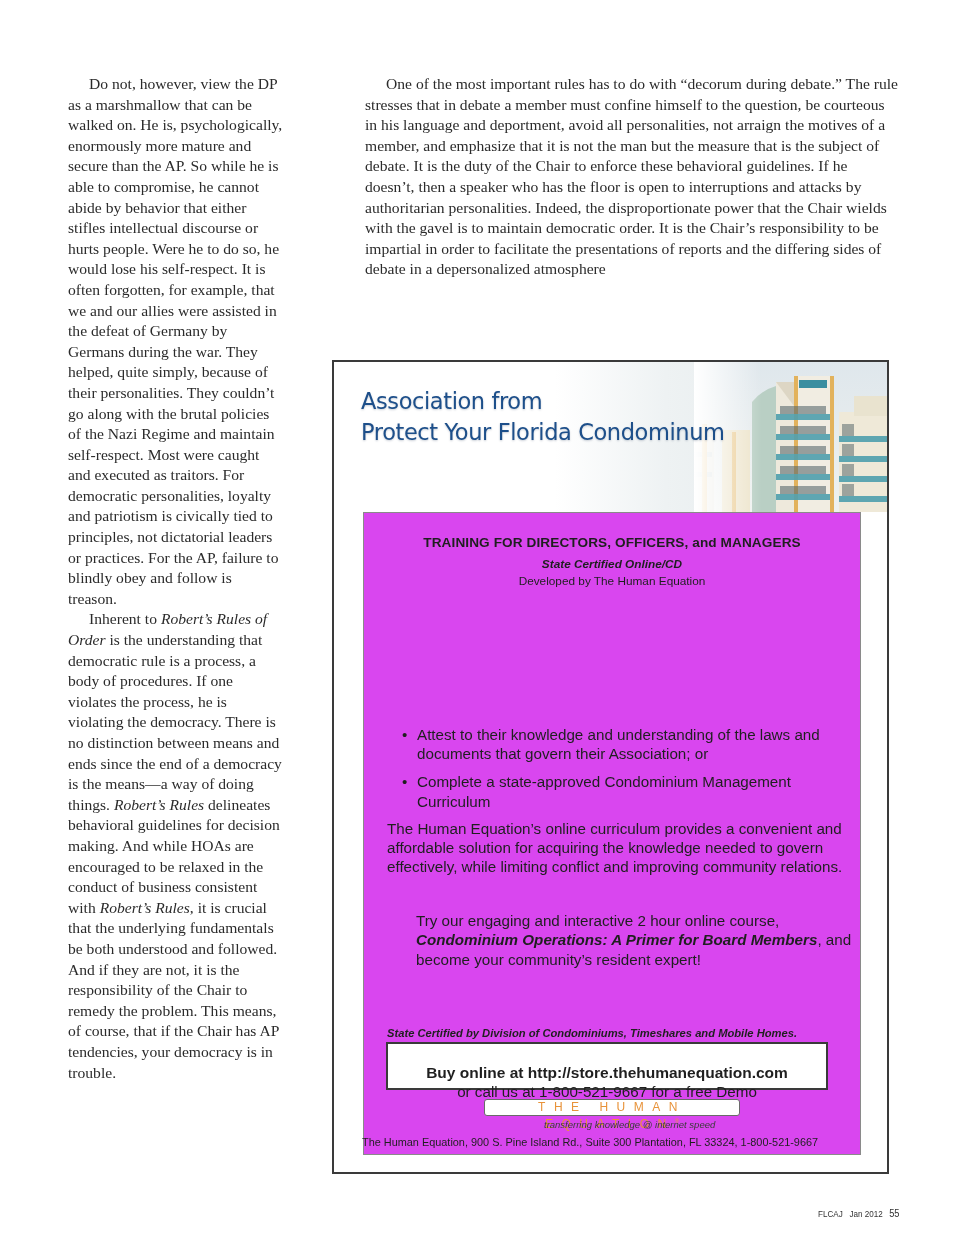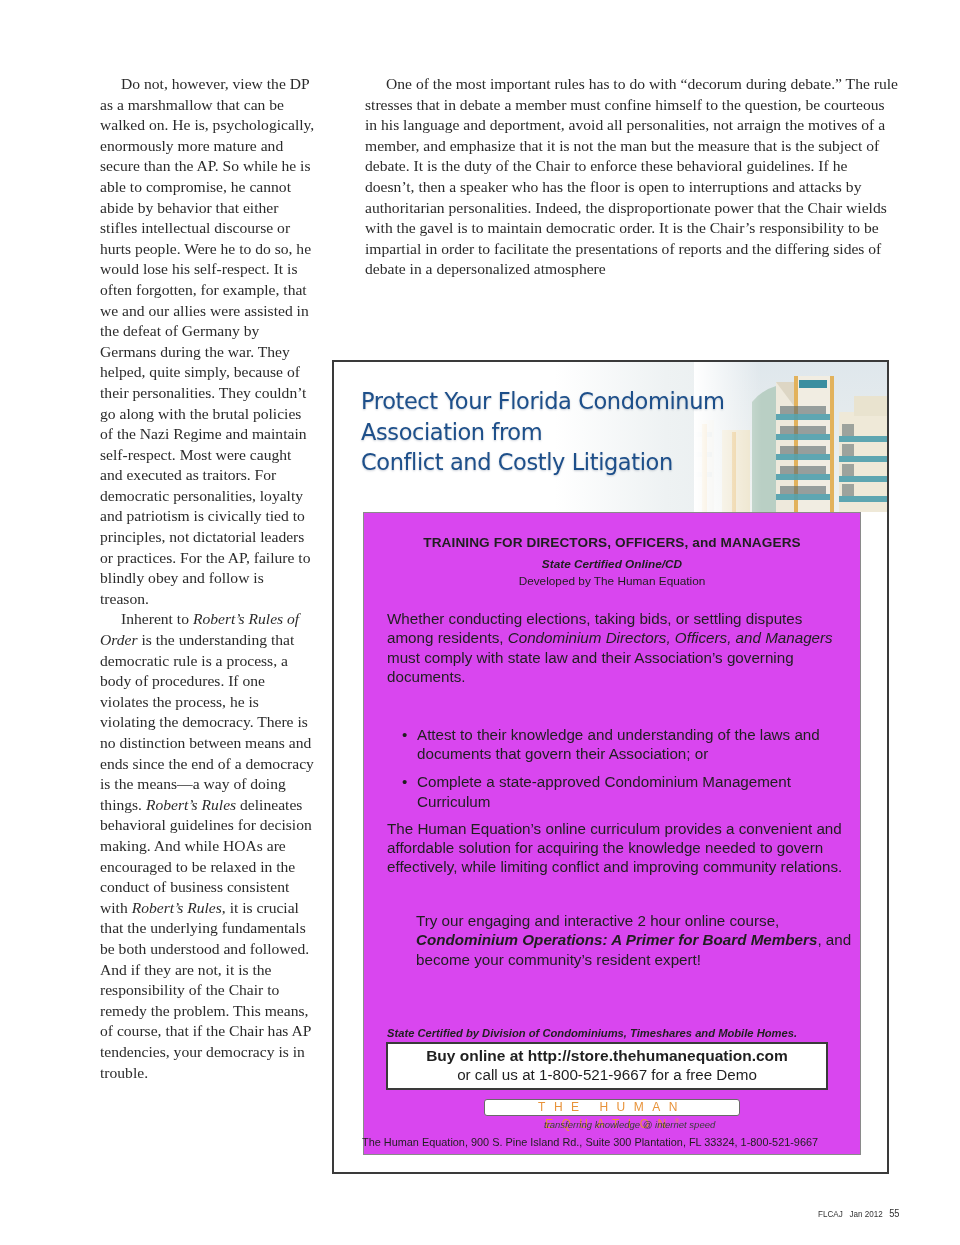--- a/index.html
+++ b/index.html
@@ -1,21 +1,21 @@
 <!DOCTYPE html>
 <html><head>
 <meta charset="utf-8">
 <style>
   html, body { margin: 0; padding: 0; background: #ffffff; }
   body { width: 960px; height: 1245px; position: relative; overflow: hidden; }
 
   .left-col {
     position: absolute; left: 68px; top: 74px; width: 216px;
     font-family: "Liberation Serif", "DejaVu Serif", serif;
-    font-size: 15.6px; line-height: 20.6px; color: #2b2b2b; margin-left: 32px;
+    font-size: 15.6px; line-height: 20.6px; color: #2b2b2b;
   }
   .left-col p { margin: 0; text-indent: 21px; }
   .left-col p.first { text-indent: 21px; }
 
   .right-col {
     position: absolute; left: 333px; top: 74px; width: 535px;
     font-family: "Liberation Serif", "DejaVu Serif", serif;
     font-size: 15.6px; line-height: 20.6px; color: #2b2b2b; margin-left: 32px;
   }
   .right-col p { margin: 0; text-indent: 21px; }
@@ -85,21 +85,21 @@
     font-size: 11.6px; font-weight: bold;
   }
   .ad-inner .state-cert {
     position: absolute; left: 23px; top: 490px; width: 470px;
     font-size: 11.2px; font-weight: bold; font-style: italic; margin-top: 24px;
   }
   .ad-inner .buy-box {
     position: absolute; left: 22px; top: 529px; width: 442px; height: 48px;
     border: 2px solid #3a3a3a; background: #ffffff; box-sizing: border-box; text-align: center;
   }
-  .ad-inner .buy-box .buy { font-size: 15.5px; font-weight: bold; margin-top: 3px; }
+  .ad-inner .buy-box .buy { font-size: 15.5px; font-weight: bold; margin-top: 20px; }
   .ad-inner .buy-box .call { font-size: 15.2px; margin-top: 1px; }
 
   .ad-inner .logo {
     position: absolute; left: 120px; top: 586px; width: 256px; height: 17px;
     border: 1.5px solid #6a6a6a; border-radius: 3px; background: #ffffff; box-sizing: border-box;
     text-align: center; font-size: 12px; letter-spacing: 8.5px; color: #e8933a; line-height: 14px;
   }
   .ad-inner .logo sup { font-size: 6px; letter-spacing: 0; color: #e8933a; }
   .ad-inner .tagline {
     position: absolute; left: 180px; top: 606px; font-size: 9.5px; font-style: italic; color: #3a3a3a;
@@ -128,23 +128,22 @@
   </p>
 </div>
 
 <div class="right-col">
   <p>One of the most important rules has to do with “decorum during debate.” The rule stresses that in debate a member must confine himself to the question, be courteous in his language and deportment, avoid all personalities, not arraign the motives of a member, and emphasize that it is not the man but the measure that is the subject of debate. It is the duty of the Chair to enforce these behavioral guidelines. If he doesn’t, then a speaker who has the floor is open to interruptions and attacks by authoritarian personalities. Indeed, the disproportionate power that the Chair wields with the gavel is to maintain democratic order. It is the Chair’s responsibility to be impartial in order to facilitate the presentations of reports and the differing sides of debate in a depersonalized atmosphere</p>
 </div>
 
 <div class="ad">
   <div class="ad-banner">
     <div class="ad-headline">
+      <div>Association from</div>
       <div>Protect Your Florida Condominum</div>
-      <div>Association from</div>
-      <div>Conflict and Costly Litigation</div>
     </div>
     <svg class="building-art" viewBox="0 0 193 150" preserveAspectRatio="none">
       <defs>
         <linearGradient id="fade" x1="0" x2="1" y1="0" y2="0">
           <stop offset="0" stop-color="#ffffff" stop-opacity="1"></stop>
           <stop offset="0.35" stop-color="#ffffff" stop-opacity="0"></stop>
         </linearGradient>
         <linearGradient id="sky" x1="0" x2="0" y1="0" y2="1">
           <stop offset="0" stop-color="#dfe7ec"></stop>
           <stop offset="1" stop-color="#eef1ef"></stop>
@@ -200,21 +199,20 @@
       </g>
       <rect x="0" y="0" width="193" height="150" fill="url(#fade)"></rect>
     </svg>
   </div>
 
   <div class="ad-inner">
     <div class="training-title">TRAINING FOR DIRECTORS, OFFICERS, and MANAGERS</div>
     <div class="certified">State Certified Online/CD</div>
     <div class="developed">Developed by The Human Equation</div>
 
-    <div class="intro"><span>Whether conducting elections, taking bids, or settling disputes among residents, </span><i>Condominium Directors, Officers, and Managers</i><span> must comply with state law and their Association’s governing documents.</span></div>
 
 
     <ul>
       <li><span class="bullet">•</span><span>Attest to their knowledge and understanding of the laws and documents that govern their Association; or</span></li>
       <li><span class="bullet">•</span><span>Complete a state-approved Condominium Management Curriculum</span></li>
     </ul>
 
     <div class="solution">The Human Equation’s online curriculum provides a convenient and affordable solution for acquiring the knowledge needed to govern effectively, while limiting conflict and improving community relations.</div>
 
     <div class="try"><span>Try our engaging and interactive 2 hour online course, </span><b>Condominium Operations: A Primer for Board Members</b><span>, and become your community’s resident expert!</span></div>

